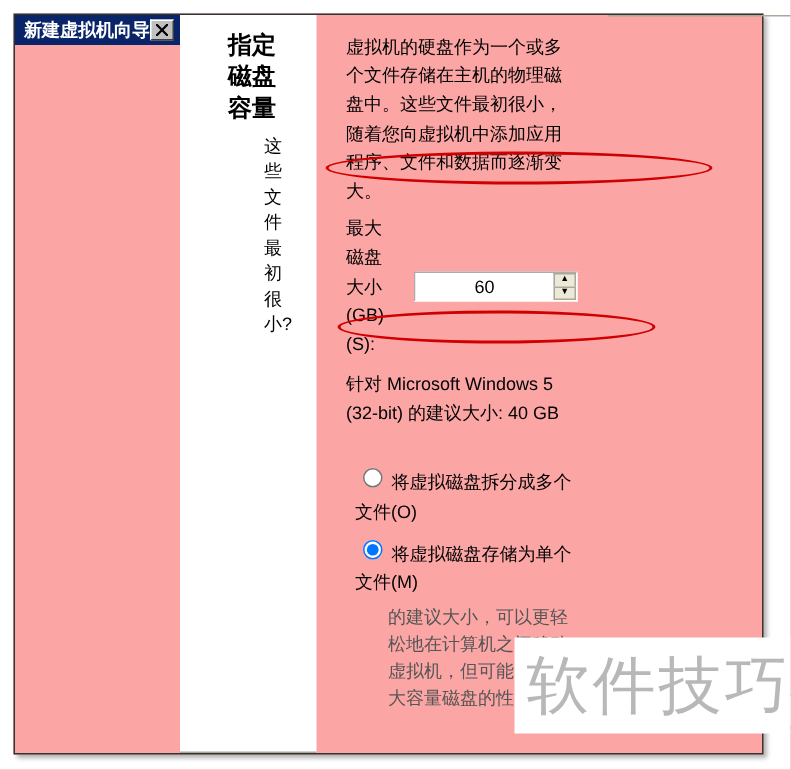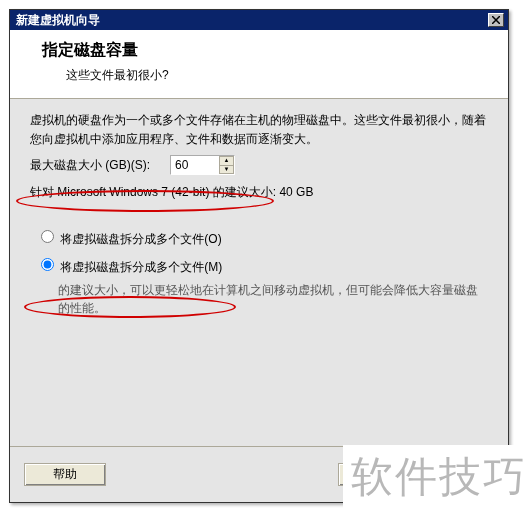--- a/index.html
+++ b/index.html
@@ -15,24 +15,24 @@
     position: relative;
     overflow: hidden;
   }
   .dialog {
     position: absolute;
     left: 9px;
     top: 9px;
     width: 500px;
     height: 494px;
     border: 1px solid #333;
-    background: #e5e5e5;
+    background: #fca5a5;
     box-shadow: 2px 2px 3px rgba(0,0,0,0.3);
     display: flex;
-    flex-direction: column;
+    flex-direction: row;
   }
   .titlebar {
     background: linear-gradient(to bottom, #0a246a, #0a246a);
     color: #fff;
     height: 20px;
     padding: 2px 4px 2px 6px;
     display: flex;
     align-items: center;
     justify-content: space-between;
     font-size: 12px;
@@ -79,22 +79,22 @@
   }
   .spinner {
     display: inline-flex;
     border: 1px inset #fff;
     background: #fff;
     height: 20px;
   }
   .spinner input {
     border: none;
     outline: none;
-    width: 48px;
-    text-align: left;
+    width: 92px;
+    text-align: center;
     padding: 0 4px;
     font-size: 12px;
     font-family: inherit;
   }
   .spin-btns {
     display: flex;
     flex-direction: column;
     width: 15px;
   }
   .spin-btns div {
@@ -140,21 +140,21 @@
     box-shadow: inset 1px 1px 0 #fff, inset -1px -1px 0 #808080;
     font-size: 12px;
     font-family: inherit;
     cursor: pointer;
     padding: 0 10px;
   }
   .wbtn.cut { min-width: 60px; }
   .watermark {
     position: absolute;
     right: 0;
-    bottom: 4px;
+    bottom: 24px;
     font-size: 42px;
     color: #b8b8b8;
     background: #fff;
     padding: 4px 0 4px 8px;
     font-family: SimSun, serif;
     letter-spacing: 2px;
     z-index: 5;
     pointer-events: none;
   }
 </style>
@@ -185,33 +185,33 @@
       <span>最大磁盘大小 (GB)(S):</span>
       <span class="spinner">
         <input type="text" value="60" style="">
         <span class="spin-btns">
           <div>▲</div>
           <div>▼</div>
         </span>
       </span>
     </div>
 
-    <div class="recommend">针对 Microsoft Windows 7 (42-bit) 的建议大小: 40 GB</div>
+    <div class="recommend">针对 Microsoft Windows 5 (32-bit) 的建议大小: 40 GB</div>
 
     <div class="radio-row">
       <label>
         <input type="radio" name="diskmode" style="">
         <span>将虚拟磁盘拆分成多个文件(O)</span>
       </label>
     </div>
 
     <div class="radio-row">
       <label>
         <input type="radio" name="diskmode" checked="" style="">
-        <span>将虚拟磁盘拆分成多个文件(M)</span>
+        <span>将虚拟磁盘存储为单个文件(M)</span>
       </label>
       <div class="radio-desc">的建议大小，可以更轻松地在计算机之间移动虚拟机，但可能会降低大容量磁盘的性能。</div>
     </div>
 
     <div class="highlight-ellipse hl1"></div>
     <div class="highlight-ellipse hl2"></div>
 
   </div>
 
   <div class="footer">

